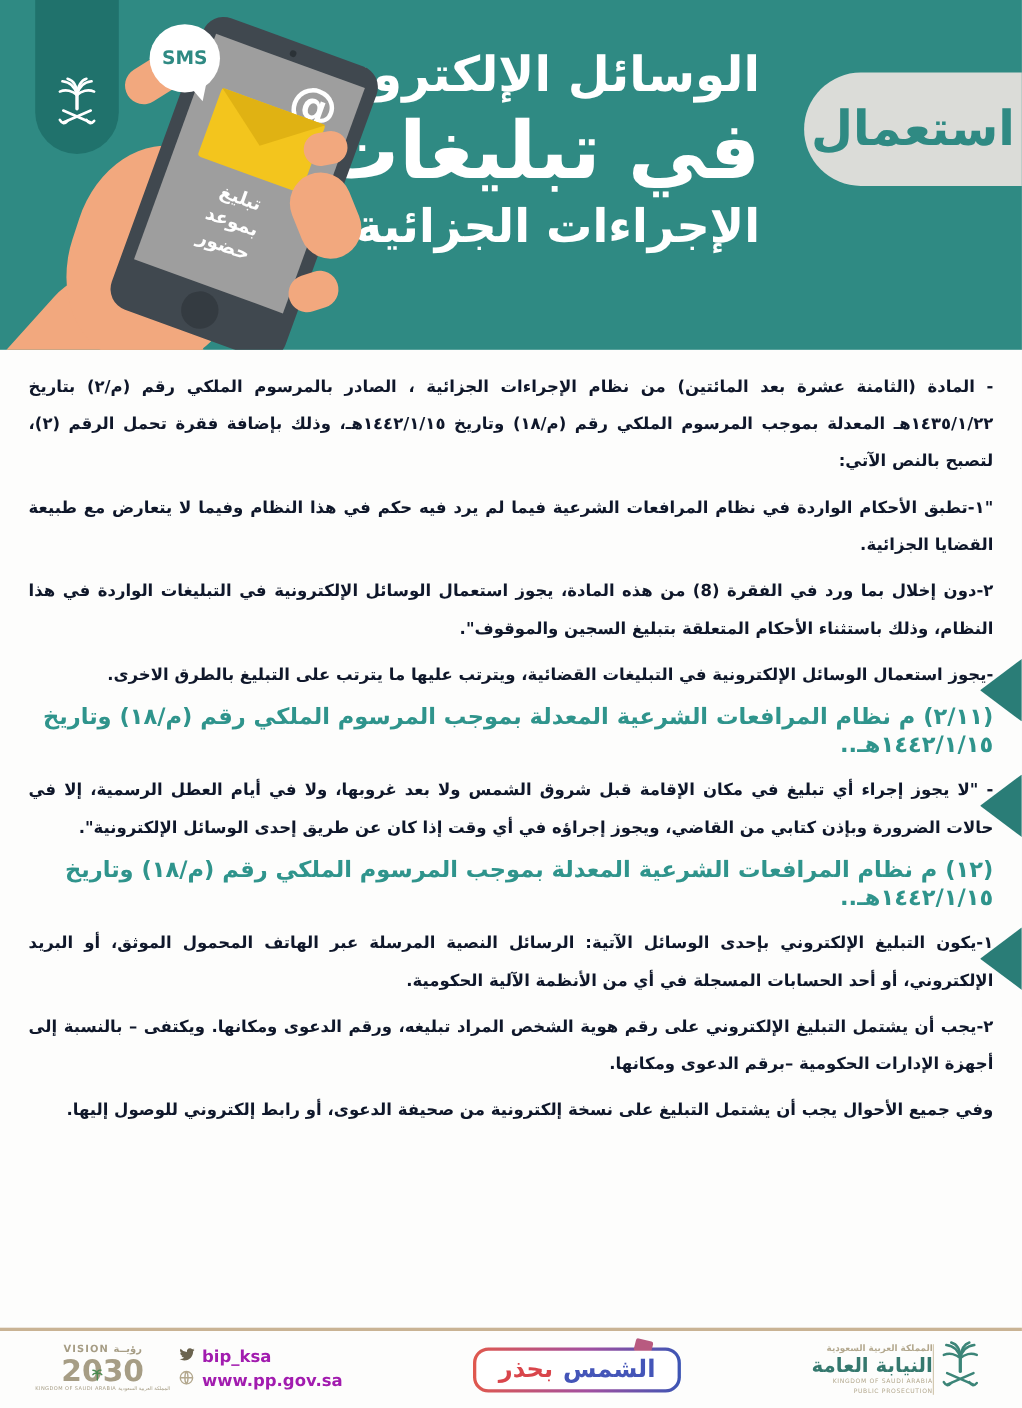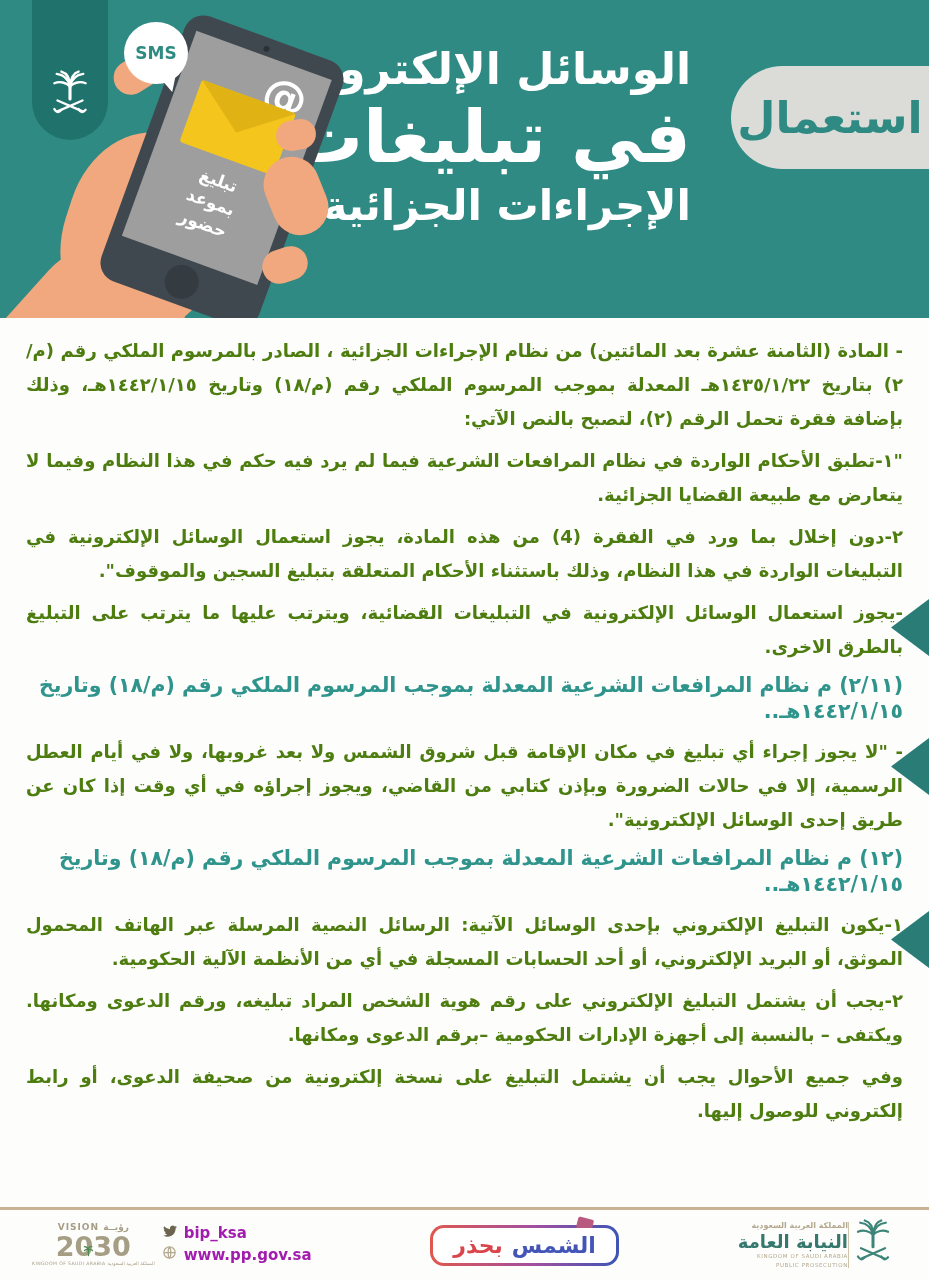--- a/index.html
+++ b/index.html
@@ -69,38 +69,38 @@
     font-size:17px; line-height:1.35;
   }
   .home-button {
     position:absolute; bottom:6px; left:50%; margin-left:-17px; width:34px; height:34px;
     border-radius:50%; background:#343b41;
   }
   .thumb { left:218px; top:148px; width:56px; height:80px; border-radius:28px; transform:rotate(-22deg); z-index:3; }
   .fingertip-1 { left:226px; top:112px; width:40px; height:30px; border-radius:16px; transform:rotate(-10deg); z-index:3; }
   .fingertip-2 { left:212px; top:240px; width:46px; height:34px; border-radius:18px; transform:rotate(-18deg); z-index:3; }
   .sms-bubble {
-    position:absolute; left:74px; top:14px; width:64px; height:62px; background:#ffffff;
+    position:absolute; left:86px; top:14px; width:64px; height:62px; background:#ffffff;
     border-radius:50%; display:flex; align-items:center; justify-content:center;
     color:#2f8a83; font-weight:bold; font-size:17px; z-index:4;
   }
   .sms-bubble::after {
     content:""; position:absolute; bottom:-8px; right:10px;
     border-left:6px solid transparent; border-right:8px solid transparent;
     border-top:14px solid #ffffff; transform:rotate(-18deg);
   }
 
   
   .doc {
     flex:1 1 auto; min-height:0; overflow:hidden;
     direction:rtl; padding:16px 26px 0; position:relative;
   }
   .block { position:relative; margin-bottom:8px; }
   .para {
-    font-size:18px; font-weight:bold; color:#4d7c0f;
+    font-size:15px; font-weight:bold; color:#0f172a;
     line-height:34px; text-align:justify;
   }
   .cite {
     font-size:20.5px; font-weight:bold; color:#2f948c;
     line-height:26px; text-align:right; margin:1px 0 11px;
   }
   .marker {
     position:absolute; right:-26px; top:3px; width:38px; height:57px;
     background:#2a7d77; clip-path:polygon(100% 0, 0 50%, 100% 100%);
   }
@@ -206,21 +206,21 @@
 
     <div class="block">
       <p class="para">- المادة (الثامنة عشرة بعد المائتين) من نظام الإجراءات الجزائية ، الصادر بالمرسوم الملكي رقم (م/٢) بتاريخ ١٤٣٥/١/٢٢هـ المعدلة بموجب المرسوم الملكي رقم (م/١٨) وتاريخ ١٤٤٢/١/١٥هـ،  وذلك بإضافة فقرة تحمل الرقم (٢)، لتصبح بالنص الآتي:</p>
     </div>
 
     <div class="block">
       <p class="para">"١-تطبق الأحكام الواردة في نظام المرافعات الشرعية فيما لم يرد فيه حكم في هذا النظام وفيما لا يتعارض مع طبيعة القضايا الجزائية.</p>
     </div>
 
     <div class="block">
-      <p class="para">٢-دون إخلال بما ورد في الفقرة (4) من هذه المادة، يجوز استعمال الوسائل الإلكترونية في التبليغات الواردة في هذا النظام، وذلك باستثناء الأحكام المتعلقة بتبليغ السجين والموقوف".</p>
+      <p class="para">٢-دون إخلال بما ورد في الفقرة (8) من هذه المادة، يجوز استعمال الوسائل الإلكترونية في التبليغات الواردة في هذا النظام، وذلك باستثناء الأحكام المتعلقة بتبليغ السجين والموقوف".</p>
     </div>
 
     <div class="block">
       <span class="marker"></span>
       <p class="para">-يجوز استعمال الوسائل الإلكترونية في التبليغات القضائية، ويترتب عليها ما يترتب على التبليغ بالطرق الاخرى.</p>
     </div>
 
     <div class="block">
       <p class="cite">(٢/١١) م نظام المرافعات الشرعية المعدلة بموجب المرسوم الملكي رقم (م/١٨) وتاريخ ١٤٤٢/١/١٥هـ..</p>
     </div>

